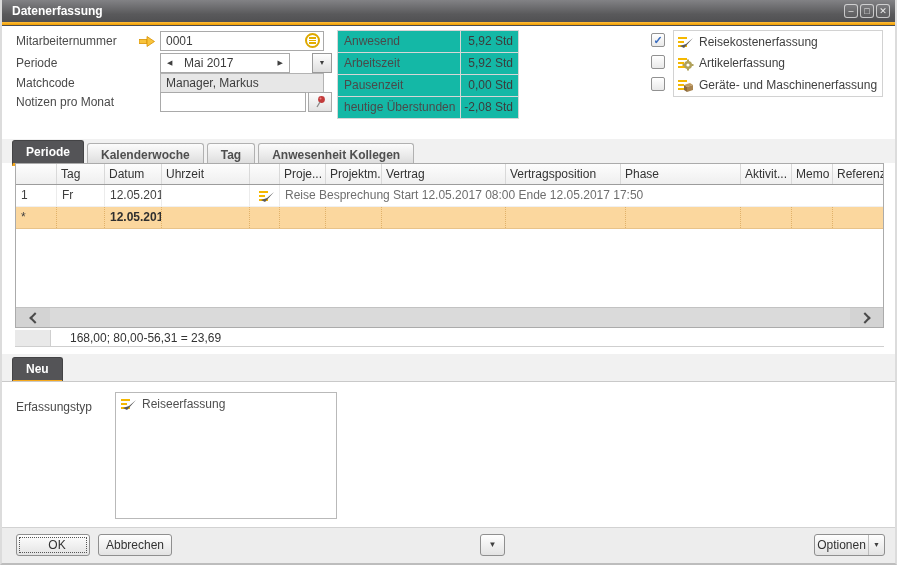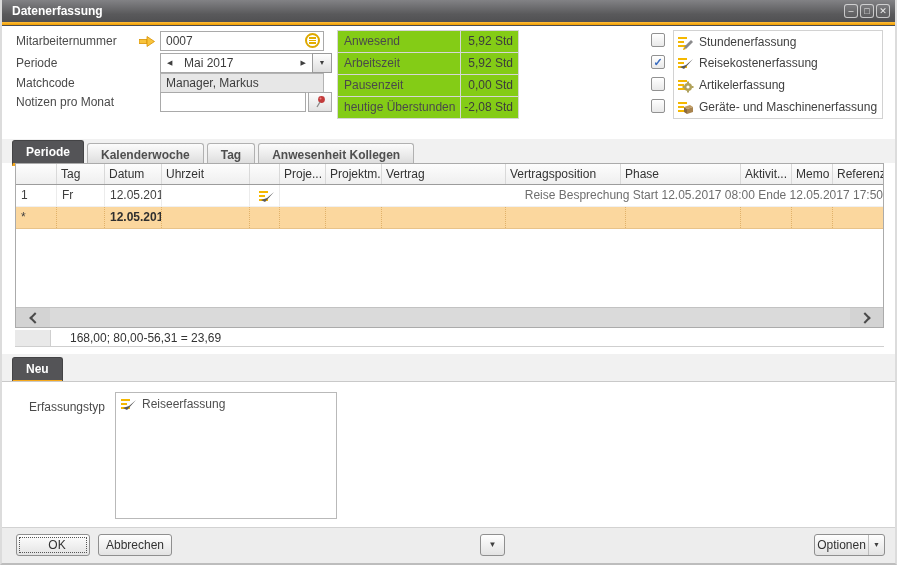--- a/index.html
+++ b/index.html
@@ -28,21 +28,21 @@
   .lookup-circle i { display:block; width:7px; height:1.5px; background:#e2ae00; }
   .spin-arrow { position:absolute; top:0; font-size:7px; color:#3f3f3f; line-height:18px; }
   .ddbtn { position:absolute; width:20px; height:20px; border:1px solid #9a9a9a;
      background:linear-gradient(#fdfdfd,#dedede); text-align:center; font-size:7px; color:#3f3f3f; line-height:18px; }
   .readonly { background:#e7e7e7; color:#3c3c3c; }
   .pinbtn { position:absolute; width:24px; height:20px; border:1px solid #a9a9a9;
      background:linear-gradient(#fdfdfd,#e2e2e2); text-align:center; }
 
   
   .stats { position:absolute; left:335px; top:30px; width:182px; border-top:1px solid #d6d6d6; }
-  .srow { display:flex; height:22px; border:1px solid #d6d6d6; border-top:none; background:#84cc16; }
+  .srow { display:flex; height:22px; border:1px solid #d6d6d6; border-top:none; background:#14b8a6; }
   .slab { flex:1; line-height:20px; padding-left:6px; color:#4a4a4a; }
   .sval { width:58px; line-height:20px; text-align:right; padding-right:5px; border-left:1px solid #d6d6d6; color:#3c3c3c; }
 
   
   .modules { position:absolute; left:649px; top:30px; width:232px; }
   .mrow { position:relative; height:22px; }
   .cb { position:absolute; left:0; top:3px; width:14px; height:14px; border:1px solid #919191; border-radius:2px;
         background:linear-gradient(#fff,#e9e9e9); text-align:center; }
   .cb .mark { display:none; color:#3a6cbf; font-size:11px; font-weight:bold; line-height:12px; }
   .cb.on .mark { display:block; }
@@ -60,21 +60,21 @@
 
   
   .grid { position:absolute; left:13px; top:163px; width:869px; height:165px; border:1px solid #ababab; background:#fff; }
   .ghead { display:flex; height:21px; background:linear-gradient(#fdfdfd,#efefef); border-bottom:1px solid #9c9c9c; }
   .hc { border-right:1px solid #d9d9d9; line-height:20px; padding-left:4px; color:#333; overflow:hidden; white-space:nowrap; }
   .c0{width:41px}.c1{width:48px}.c2{width:57px}.c3{width:88px}.c4{width:30px}.c5{width:46px}
   .c6{width:56px}.c7{width:124px}.c8{width:120px}.c9{width:115px}.c10{width:51px}.c11{width:41px}
   .c12{flex:1}
   .grow { display:flex; height:22px; border-bottom:1px solid #f0f0f0; }
   .gc { border-right:1px solid #ececec; line-height:21px; padding-left:5px; color:#3f3f3f; overflow:hidden; white-space:nowrap; }
-  .gdesc { flex:1; line-height:21px; padding-left:5px; color:#6e6e6e; overflow:hidden; white-space:nowrap;text-align:right; }
+  .gdesc { flex:1; line-height:21px; padding-left:5px; color:#6e6e6e; overflow:hidden; white-space:nowrap; }
   .grow.newrow { background:#fbd79e; border-bottom:1px solid #e8c38a; }
   .newrow .gc { border-right:1px dotted rgba(190,130,40,.45); }
   .newrow .bold { font-weight:bold; color:#2f2f2f; }
   .cicon { display:flex; align-items:center; justify-content:center; }
 
   .hscroll { position:absolute; left:0; bottom:0; width:100%; height:20px; background:#dadada; border-top:1px solid #c2c2c2; display:flex; }
   .sarr { width:34px; height:100%; background:#d3d3d3; display:flex; align-items:center; justify-content:center; cursor:default; }
   .sarr.right { margin-left:auto; width:33px; }
   .chev { width:8px; height:8px; border-style:solid; border-color:#4a4a4a; border-width:0 0 2px 2px; }
   .chev.left { transform:rotate(45deg); margin-left:3px; }
@@ -175,29 +175,29 @@
     <span class="flabel">Notizen pro Monat</span>
   </div>
 
   <span class="req-arrow" style="left:137px; top:36px">
     <svg width="16" height="11">
         <use href="#ic-req-arrow"></use>
       </svg>
   </span>
 
   <div class="tbox" style="left:158px; top:31px; width:164px;">
-    <span>0007</span>
+    <span>0001</span>
     <span class="lookup-circle">
         <i></i>
         <i></i>
         <i></i>
       </span>
   </div>
 
-  <div class="tbox" style="left:158px; top:53px; width:153px;">
+  <div class="tbox" style="left:158px; top:53px; width:130px;">
     <span class="spin-arrow" style="left:6px">◀</span>
     <span style="margin-left:18px">Mai 2017</span>
     <span class="spin-arrow" style="right:6px">▶</span>
   </div>
   <span class="ddbtn" style="left:310px; top:53px"><span>▼</span></span>
 
   <div class="tbox readonly" style="left:158px; top:73px; width:164px; border-color:#b3b3b3;">
     <span>Manager, Markus</span>
   </div>
 
@@ -223,29 +223,20 @@
       <span class="slab">Pausenzeit</span>
       <span class="sval">0,00 Std</span>
     </div>
     <div class="srow">
       <span class="slab">heutige Überstunden</span>
       <span class="sval">-2,08 Std</span>
     </div>
   </div>
 
   <div class="modules">
-    <div class="mrow">
-      <span class="cb"></span>
-      <span class="mitem">
-        <svg width="16" height="16">
-            <use href="#ic-pencil"></use>
-          </svg>
-        <span class="mlabel">Stundenerfassung</span>
-      </span>
-    </div>
     <div class="mrow">
       <span class="cb on">
           <span class="mark">✓</span>
         </span>
       <span class="mitem">
         <svg width="16" height="16">
             <use href="#ic-plane"></use>
           </svg>
         <span class="mlabel">Reisekostenerfassung</span>
       </span>
@@ -338,21 +329,21 @@
     <span class="sumbox"></span>
     <span class="sumtext">168,00; 80,00-56,31 = 23,69</span>
   </div>
 
   <div class="tabband" style="top:354px; height:28px"></div>
   <div class="tabs" style="top:357px">
     <span class="tab active">Neu</span>
   </div>
   <div class="neuline"></div>
   <div style="position:absolute; left:0; top:382px; width:100%; height:145px; background:#fff;">
-    <span class="flabel" style="position:absolute; left:14px; top:15px;margin-left:13px;">Erfassungstyp</span>
+    <span class="flabel" style="position:absolute; left:14px; top:15px;">Erfassungstyp</span>
   </div>
   <div class="listbox">
     <div class="litem">
       <svg width="16" height="16">
           <use href="#ic-plane"></use>
         </svg>
       <span>Reiseerfassung</span>
     </div>
   </div>
 

